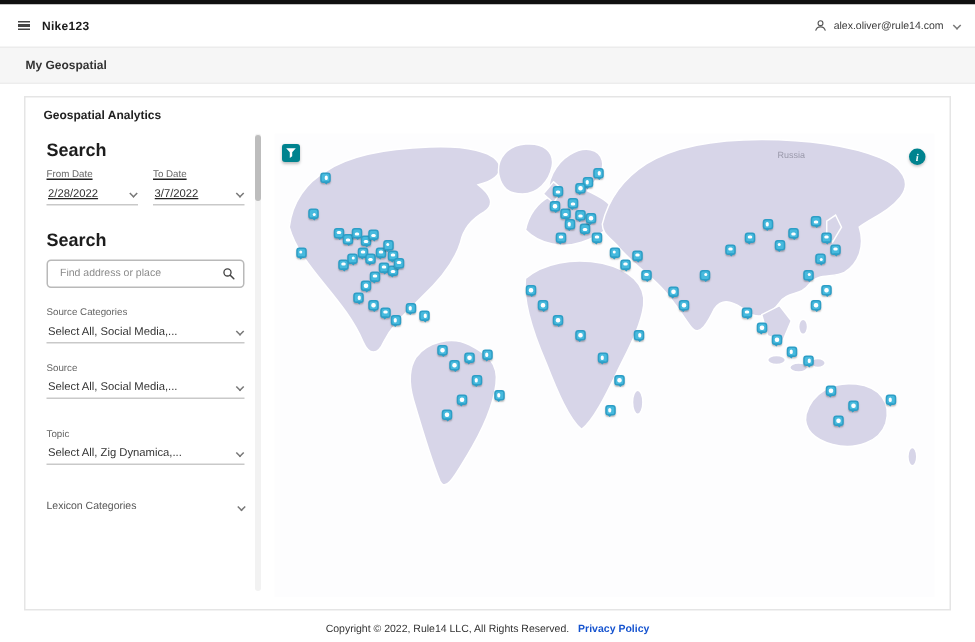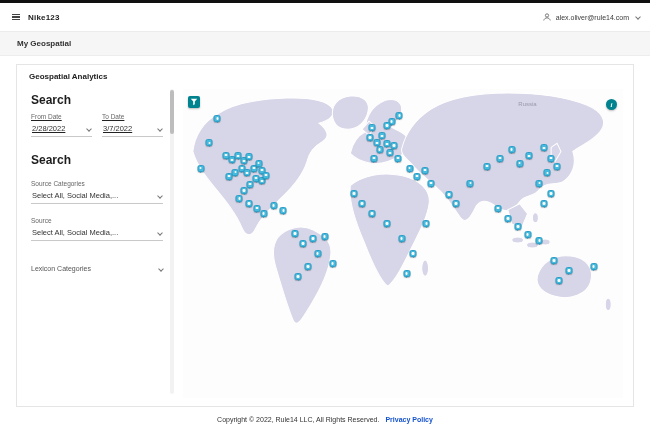--- a/index.html
+++ b/index.html
@@ -148,33 +148,49 @@
         <div class="date-block">
           <div class="field-label">To Date</div>
           <div class="select">
             <span class="select-value">3/7/2022</span>
             <span class="chev"></span>
           </div>
         </div>
       </div>
 
       <div class="section-heading search-h">Search</div>
+      <div class="search-box">
+        <input type="text" placeholder="Find address or place" style="">
+        <button class="search-btn">
+          <svg width="9" height="9" viewBox="0 0 16 16">
+            <circle cx="6.5" cy="6.5" r="4.2" fill="none" stroke="#444" stroke-width="1.6"></circle>
+            <line x1="9.8" y1="9.8" x2="14" y2="14" stroke="#444" stroke-width="1.8" stroke-linecap="round"></line>
+          </svg>
+        </button>
+      </div>
 
       <div>
           <div class="field">
             <div class="field-label">Source Categories</div>
             <div class="select">
               <span class="select-value">Select All, Social Media,...</span>
               <span class="chev"></span>
             </div>
           </div>
           <div class="field">
             <div class="field-label">Source</div>
             <div class="select">
               <span class="select-value">Select All, Social Media,...</span>
+              <span class="chev"></span>
+            </div>
+          </div>
+          <div class="field gap-lg">
+            <div class="field-label">Topic</div>
+            <div class="select">
+              <span class="select-value">Select All, Zig Dynamica,...</span>
               <span class="chev"></span>
             </div>
           </div>
         </div>
 
       <div class="lexicon-row">
         <span class="lexicon-label">Lexicon Categories</span>
         <span class="chev"></span>
       </div>
 

